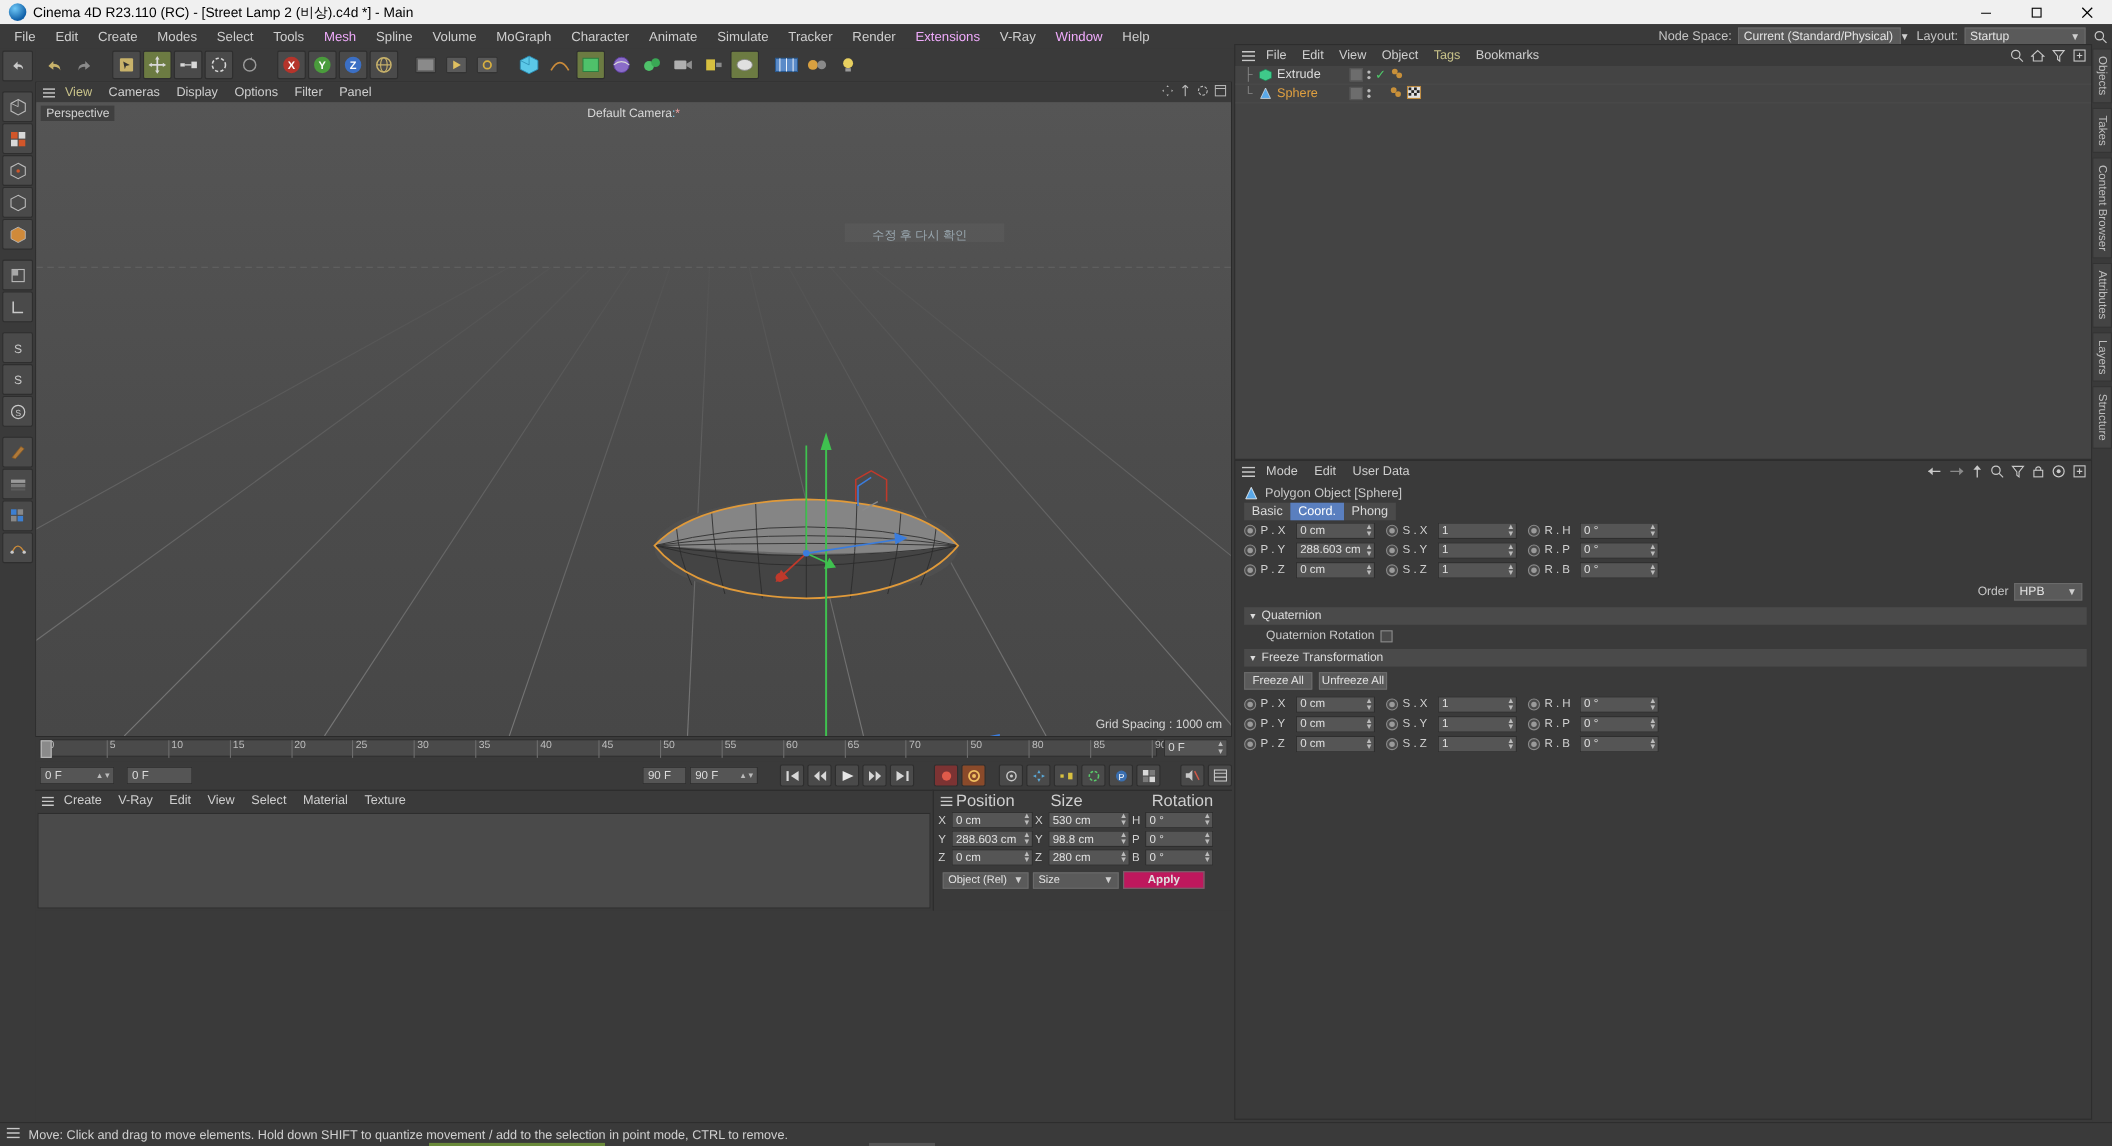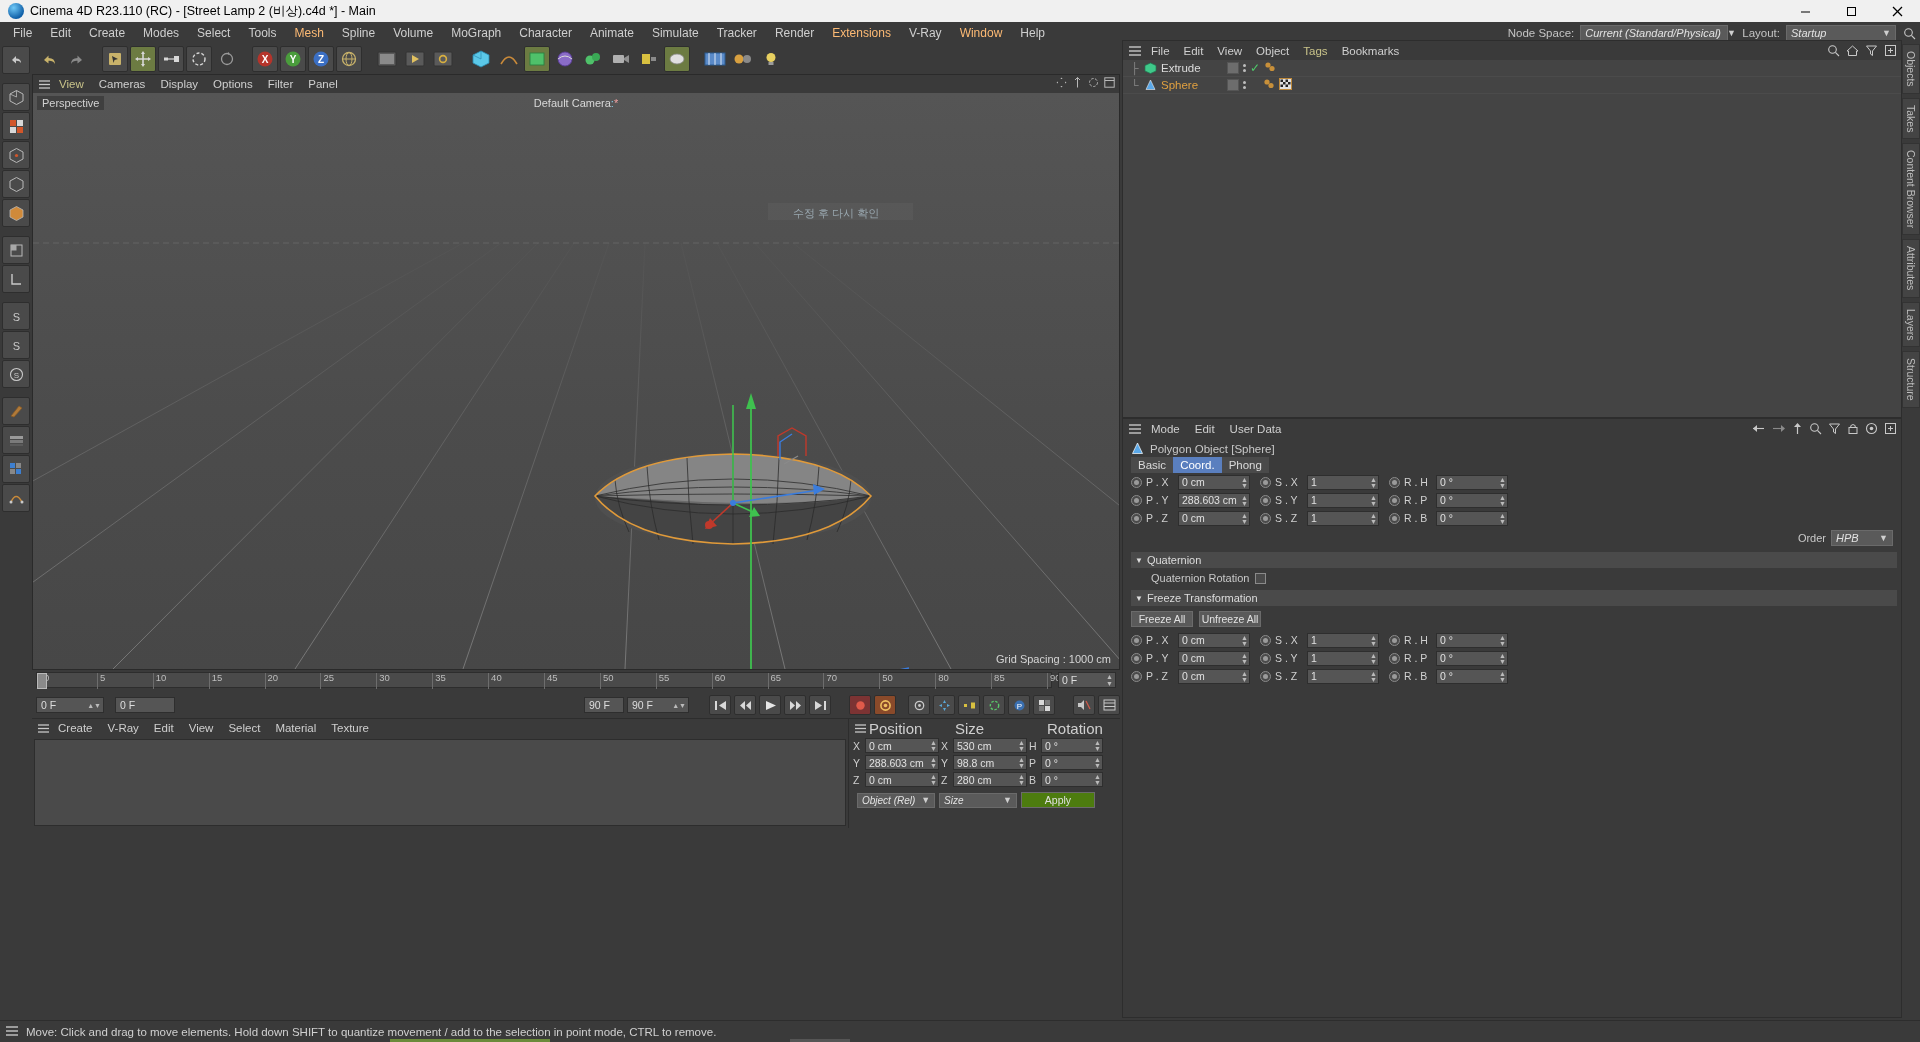--- a/index.html
+++ b/index.html
@@ -25,32 +25,32 @@
   .tb-btn { width:46px; height:22px; display:flex; align-items:center; justify-content:center;
             color:#000; font-size:13px; }
   .tb-btn svg { display:block; }
 
   
   .menubar {
     position:absolute; left:0; top:22px; width:1920px; height:22px;
     background:#3a3a3a; display:flex; align-items:center; padding-left:4px;
   }
   .menuitem { padding:2px 9px; font-size:12px; color:#cfcfcf; line-height:16px; }
-  .menuitem.accent { color:#fdba74; }
+  .menuitem.accent { color:#f0abfc; }
 
   .topright {
     position:absolute; right:0; top:22px; height:22px; display:flex; align-items:center;
     gap:6px; padding-right:4px; font-size:11.5px; color:#c0c0c0;
   }
   .lbl { color:#c4c4c4; }
   .combo {
     background:#5a5a5a; border:1px solid #6a6a6a; height:16px; color:#e2e2e2;
     font-size:11px; display:flex; align-items:center; padding:0 4px; position:relative;
   }
-  .combo .cv { flex:1; white-space:nowrap;font-style:italic; }
+  .combo .cv { flex:1; white-space:nowrap; }
   .combo .chev { margin-left:6px; font-size:9px; color:#cfcfcf; }
   .icon-btn { width:14px; height:14px; display:flex; align-items:center; justify-content:center; }
 
   
   .leftcol {
     position:absolute; left:0; top:44px; width:32px; height:976px; background:#3a3a3a;
     display:flex; flex-direction:column; align-items:center; padding-top:2px; gap:1px;
   }
   .lt { width:28px; height:28px; background:#4a4a4a; border:1px solid #2e2e2e;
         display:flex; align-items:center; justify-content:center; border-radius:2px; }
@@ -132,22 +132,22 @@
   .cm-head { display:flex; align-items:center; height:18px; padding-left:4px; gap:0px; font-size:11px; }
   .cm-col { color:#cfcfcf; font-size:15px; }
   .cm-row { display:flex; align-items:center; height:17px; gap:2px; padding-left:4px; }
   .cm-ax { width:10px; font-size:10.5px; color:#cfcfcf; }
   .numf {
     background:#555; border:1px solid #2e2e2e; height:15px; color:#e0e0e0;
     font-size:10.5px; display:flex; align-items:center; padding:0 3px; position:relative;
   }
   .numf .spin { position:absolute; right:1px; top:1px; font-size:7px; line-height:6px; color:#bbb; }
   .btnflat {
-    background:#4d7c0f; border:1px solid #6b6b6b; height:16px; color:#e0e0e0;
-    font-size:10.5px; display:flex; align-items:center; justify-content:center; padding:0 5px;
+    background:#be185d; border:1px solid #6b6b6b; height:16px; color:#e0e0e0;
+    font-size:10.5px; display:flex; align-items:center; justify-content:center; padding:0 5px;font-weight:bold;
   }
 
   
   .statusbar {
     position:absolute; left:0; bottom:0; width:1920px; height:22px;
     background:#3a3a3a; display:flex; align-items:center; padding-left:6px;
     font-size:11.5px; color:#d0d0d0; border-top:1px solid #2d2d2d;
   }
   .sb-prog { position:absolute; left:390px; bottom:0px; width:160px; height:3px; background:#6a8a3a; }
   .sb-prog2 { position:absolute; left:790px; bottom:0px; width:60px; height:3px; background:#555; }

